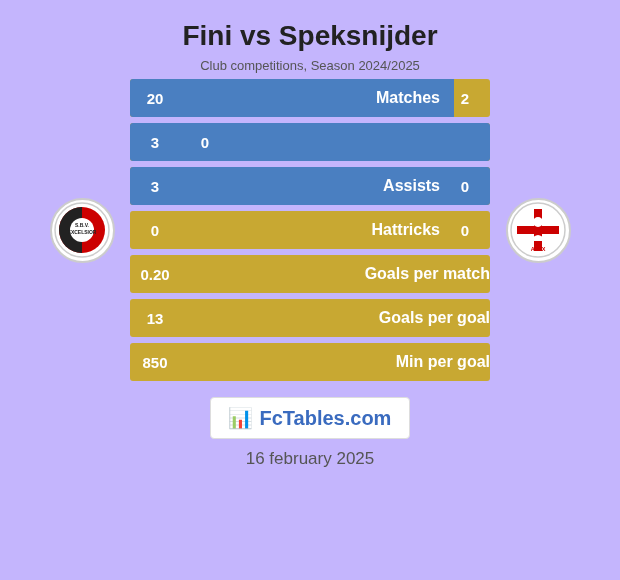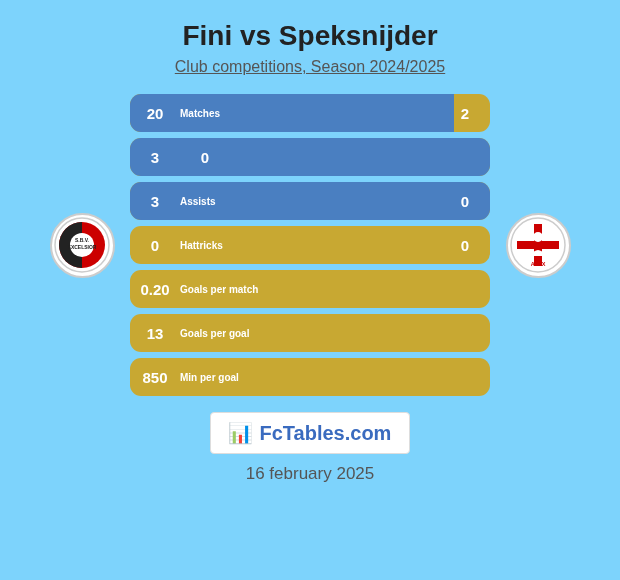--- a/index.html
+++ b/index.html
@@ -9,41 +9,40 @@
       background: #f0f0f0;
       font-family: Arial, sans-serif;
       display: flex;
       flex-direction: column;
       align-items: center;
     }
 
     .page-wrapper {
       width: 620px;
       height: 580px;
-      background: #7dd3fc;
+      background: #c4b5fd;
       display: flex;
       flex-direction: column;
       align-items: center;
       padding: 20px 10px;
     }
 
     .title {
       font-size: 28px;
       font-weight: bold;
       color: #222;
       text-align: center;
       margin-bottom: 6px;
     }
 
     .subtitle {
-      font-size: 16px;
+      font-size: 13px;
       color: #555;
       text-align: center;
-      margin-bottom: 18px;
-      text-decoration: underline;
+      margin-bottom: 6px;
     }
 
     .stats-section {
       width: 100%;
       display: flex;
       flex-direction: row;
       align-items: center;
       justify-content: center;
       gap: 0px;
     }
@@ -95,42 +94,42 @@
       flex-direction: column;
       gap: 6px;
       max-width: 360px;
       width: 100%;
     }
 
     .stat-row {
       display: flex;
       align-items: center;
       background: #c8a832;
-      border-radius: 11px;
+      border-radius: 3px;
       height: 38px;
       position: relative;
       overflow: hidden;
     }
 
     .stat-left-val {
       color: #fff;
       font-weight: bold;
       font-size: 15px;
       width: 50px;
       text-align: center;
       z-index: 2;
       position: relative;
     }
 
     .stat-label {
       flex: 1;
-      text-align: left;
+      text-align: right;
       color: #fff;
       font-weight: bold;
-      font-size: 10px;
+      font-size: 16px;
       z-index: 2;
       position: relative;
     }
 
     .stat-right-val {
       color: #fff;
       font-weight: bold;
       font-size: 15px;
       width: 50px;
       text-align: center;

